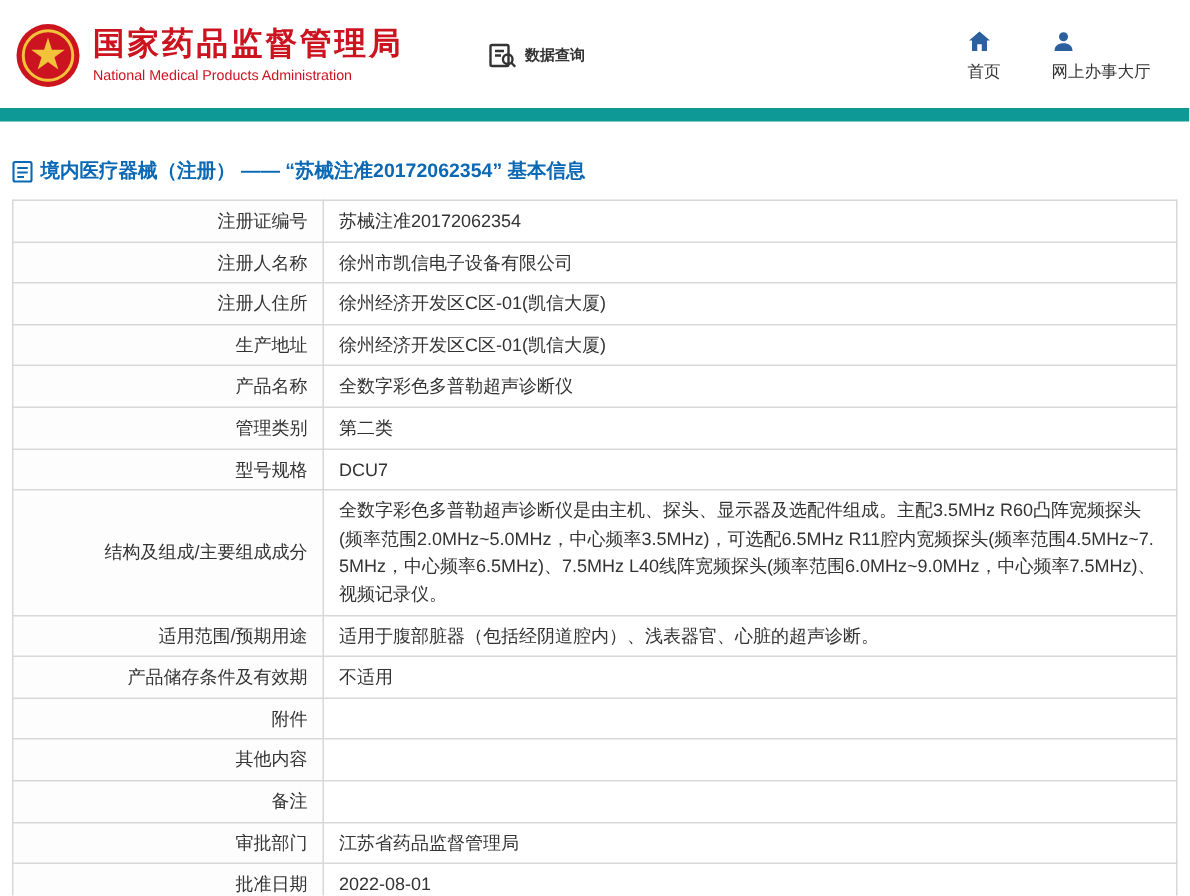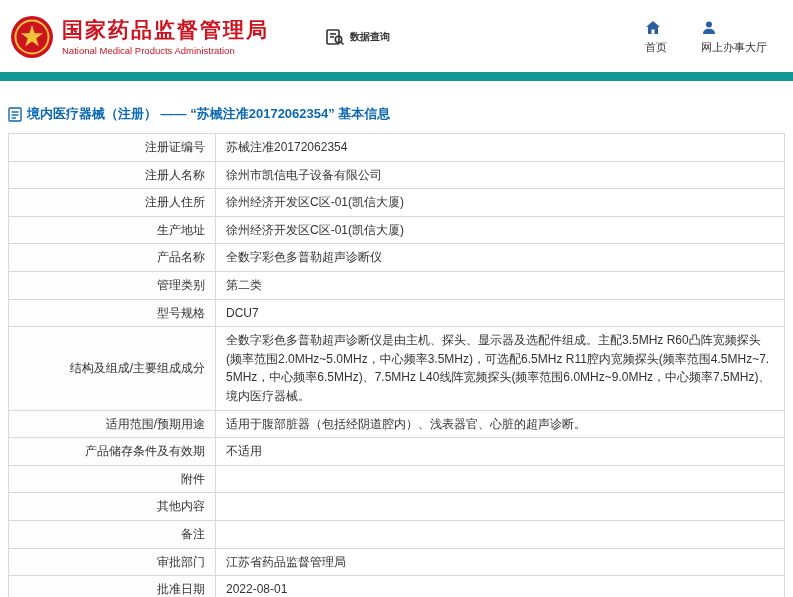--- a/index.html
+++ b/index.html
@@ -146,21 +146,21 @@
     <tr>
       <td class="lbl">管理类别</td>
       <td class="val">第二类</td>
     </tr>
     <tr>
       <td class="lbl">型号规格</td>
       <td class="val">DCU7</td>
     </tr>
     <tr>
       <td class="lbl">结构及组成/主要组成成分</td>
-      <td class="val">全数字彩色多普勒超声诊断仪是由主机、探头、显示器及选配件组成。主配3.5MHz R60凸阵宽频探头(频率范围2.0MHz~5.0MHz，中心频率3.5MHz)，可选配6.5MHz R11腔内宽频探头(频率范围4.5MHz~7.5MHz，中心频率6.5MHz)、7.5MHz L40线阵宽频探头(频率范围6.0MHz~9.0MHz，中心频率7.5MHz)、境内医疗器械。</td>
+      <td class="val">全数字彩色多普勒超声诊断仪是由主机、探头、显示器及选配件组成。主配3.5MHz R60凸阵宽频探头(频率范围2.0MHz~5.0MHz，中心频率3.5MHz)，可选配6.5MHz R11腔内宽频探头(频率范围4.5MHz~7.5MHz，中心频率6.5MHz)、7.5MHz L40线阵宽频探头(频率范围6.0MHz~9.0MHz，中心频率7.5MHz)、视频记录仪。</td>
     </tr>
     <tr>
       <td class="lbl">适用范围/预期用途</td>
       <td class="val">适用于腹部脏器（包括经阴道腔内）、浅表器官、心脏的超声诊断。</td>
     </tr>
     <tr>
       <td class="lbl">产品储存条件及有效期</td>
       <td class="val">不适用</td>
     </tr>
     <tr>

